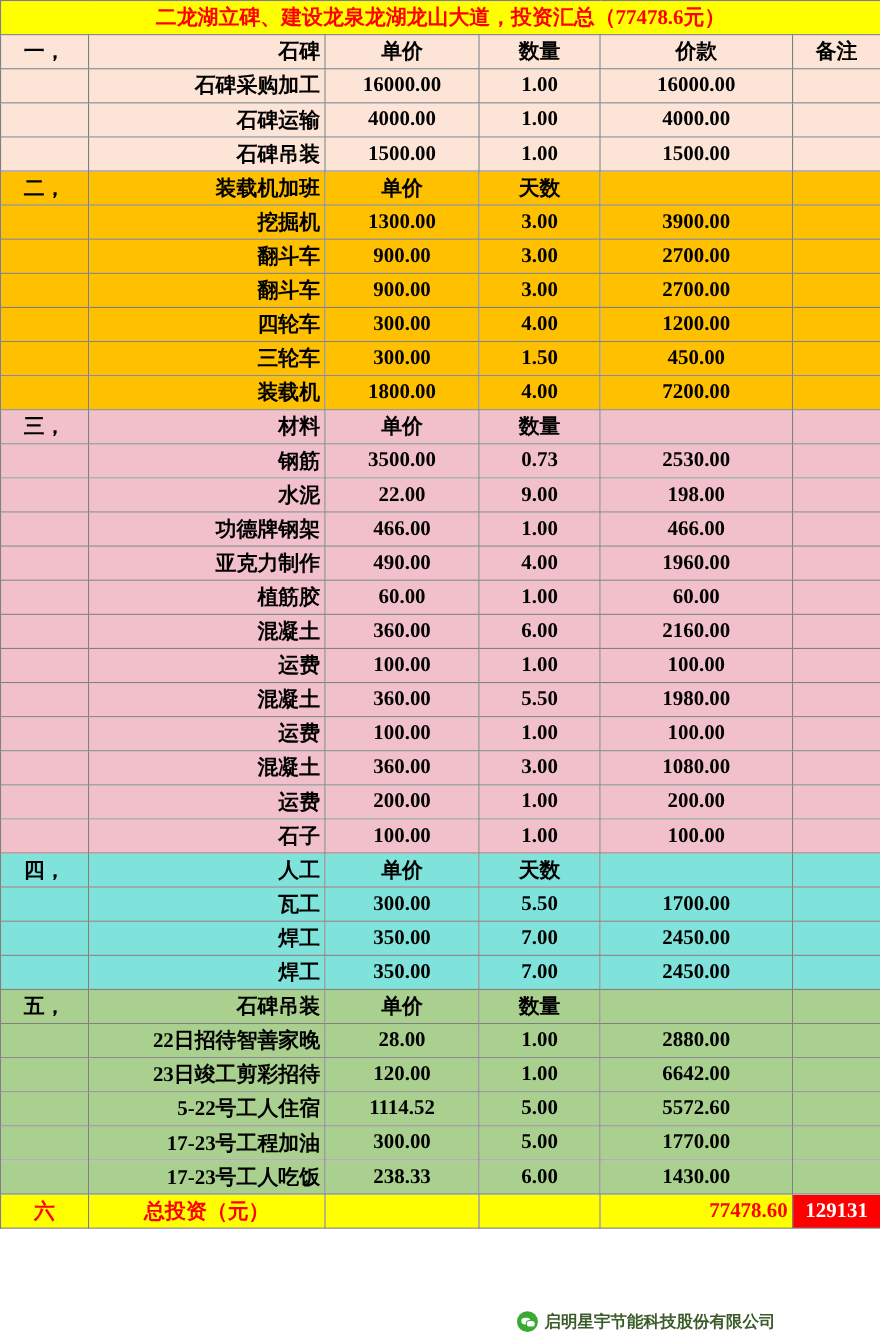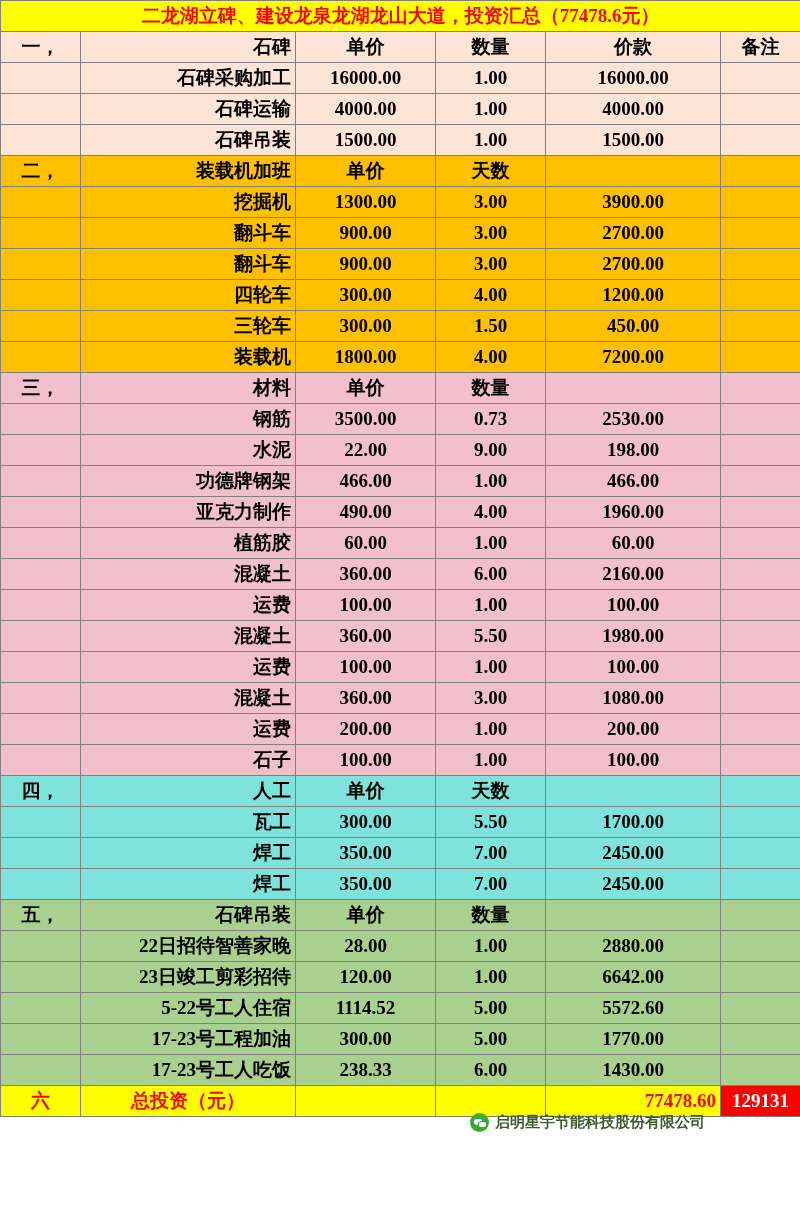--- a/index.html
+++ b/index.html
@@ -66,21 +66,21 @@
   .idx { text-align: center; }
 
   .total-label { font-size: 21px; text-align: center; }
   .total-val { text-align: right; font-size: 21px; margin-top: 16px; }
   .total-extra { background: #ff0000 !important; color: #ffffff !important; text-align: center; font-size: 20px; }
 
   
   #wechat-overlay {
     position: absolute;
     left: 470px;
-    top: 1113px;
+    top: 1192px;
     display: flex;
     align-items: center;
     gap: 6px;
     font-family: "Liberation Sans", sans-serif;
     font-size: 15px;
     color: #3b5c2a;
     font-weight: bold;
     pointer-events: none;
   }
   #wechat-overlay .wx-icon {

